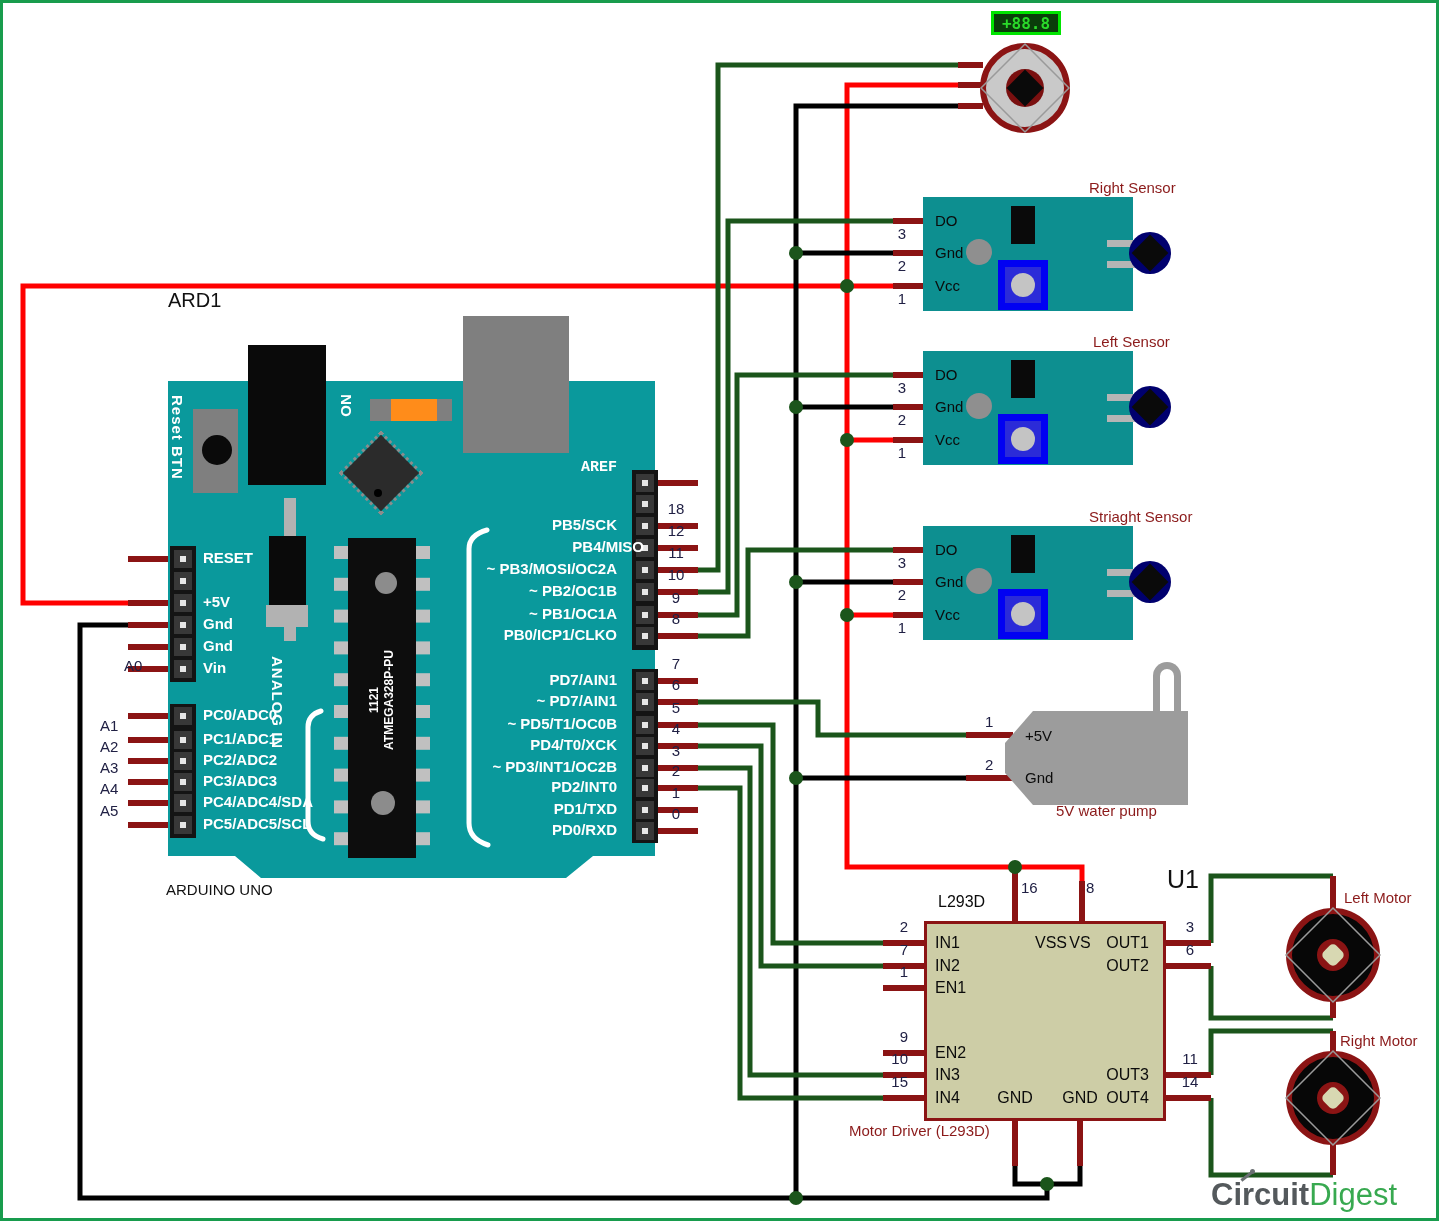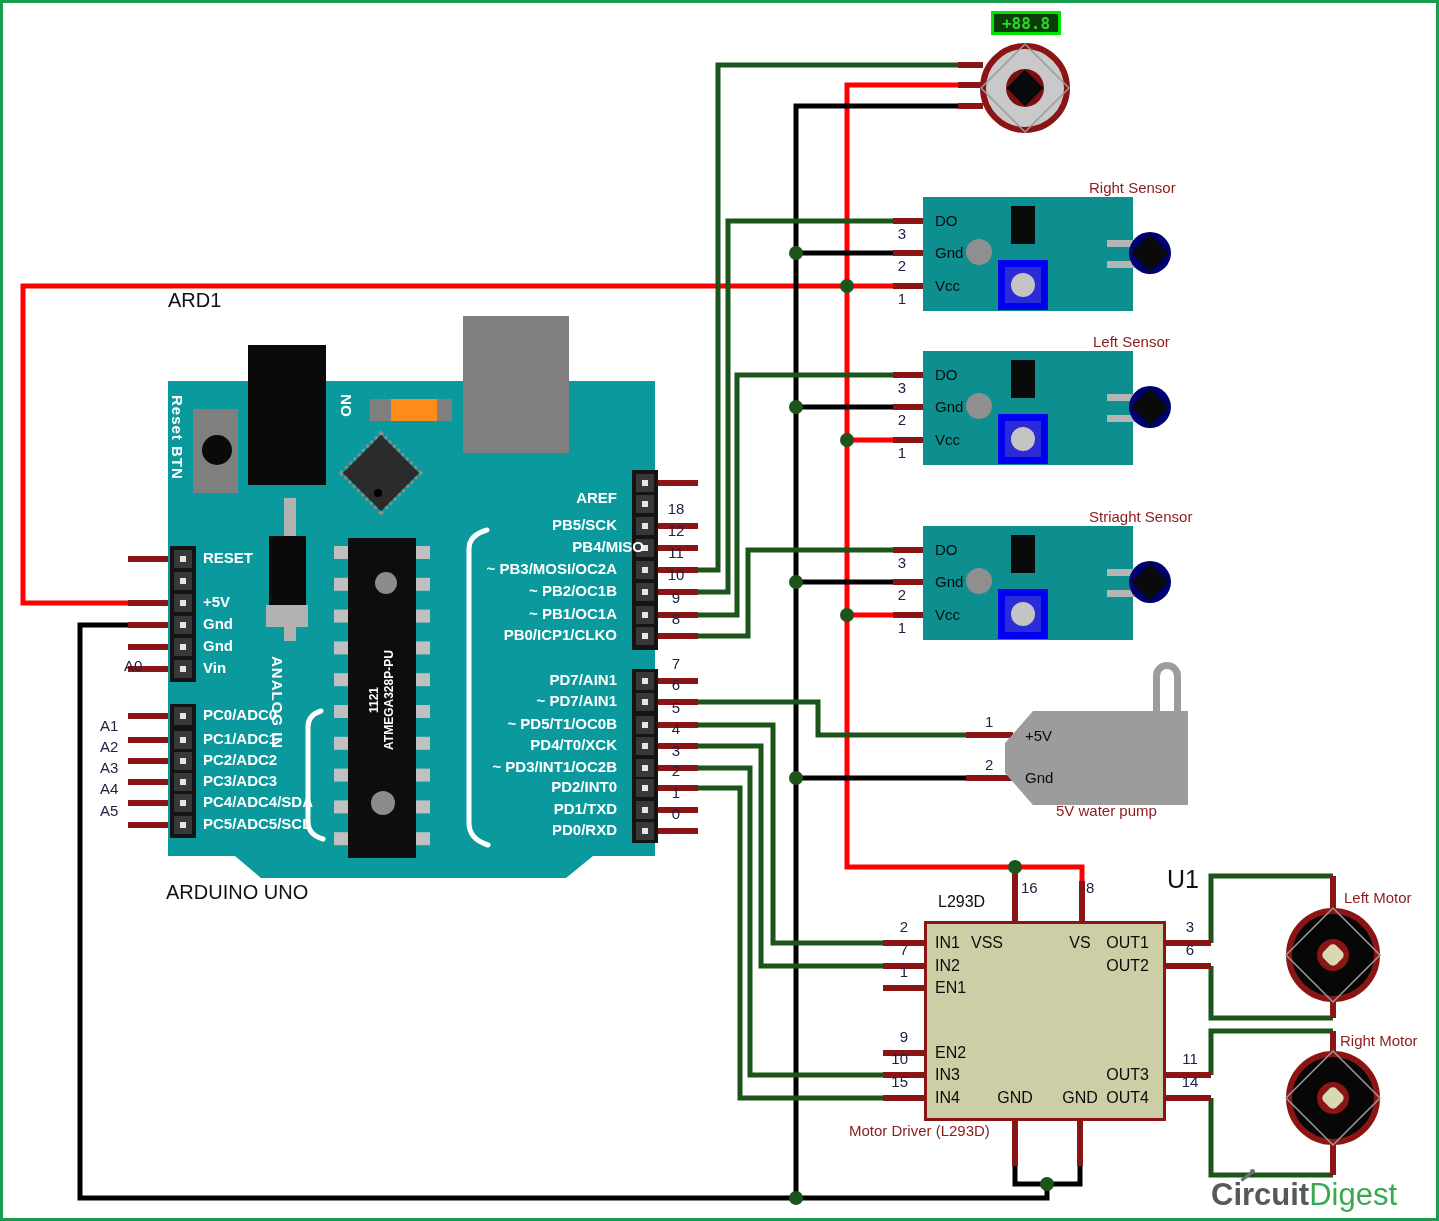--- a/index.html
+++ b/index.html
@@ -154,21 +154,21 @@
   <div class="abs" style="left:345px;top:535px;width:68px;height:320px;background:#0D0D0D;"></div>
   <div class="abs" style="left:219px;top:675px;width:320px;height:44px;transform:rotate(-90deg);display:flex;flex-direction:column;align-items:center;justify-content:center;color:#fff;font-weight:bold;font-size:12px;line-height:15px;">
     <span>1121</span>
     <span>ATMEGA328P-PU</span>
   </div>
   <div class="abs circle" style="left:372px;top:569px;width:22px;height:22px;background:#8C8C8C;"></div>
   <div class="abs circle" style="left:368px;top:788px;width:24px;height:24px;background:#8C8C8C;"></div>
 
   <div class="abs vtext" style="left:266px;top:653px;">ANALOG IN</div>
 
-  <div class="abs" style="left:163px;top:878px;font-size:20px;color:#111;">ARDUINO UNO</div>
+  <div class="abs" style="left:163px;top:878px;font-size:15px;color:#111;">ARDUINO UNO</div>
 
   <div class="abs redlbl" style="left:1086px;top:176px;">Right Sensor</div>
   <div class="abs redlbl" style="left:1090px;top:330px;">Left Sensor</div>
   <div class="abs redlbl" style="left:1086px;top:505px;">Striaght Sensor</div>
 
   <div class="abs" style="left:1150px;top:659px;width:28px;height:70px;border:7px solid #9C9C9C;border-bottom:none;border-radius:14px 14px 0 0;box-sizing:border-box;background:#fff;"></div>
   <div class="abs" style="left:1002px;top:708px;width:183px;height:94px;background:#9C9C9C;
               clip-path:polygon(28px 0px,183px 0px,183px 94px,28px 94px,0px 62px,0px 32px);"></div>
   <div class="abs blklbl" style="left:1022px;top:724px;">+5V</div>
   <div class="abs blklbl" style="left:1022px;top:766px;">Gnd</div>
@@ -278,21 +278,21 @@
     </div>
     <div class="abs pad" style="left: 633px; top: 776px;">
       <span></span>
     </div>
     <div class="abs pad" style="left: 633px; top: 798px;">
       <span></span>
     </div>
     <div class="abs pad" style="left: 633px; top: 819px;">
       <span></span>
     </div>
-    <div class="abs pinlbl" style="right: 819px; top: 486px;">AREF</div>
+    <div class="abs pinlbl" style="right: 819px; top: 456px; font-family: Liberation Mono, monospace;">AREF</div>
     <div class="abs pinlbl" style="right: 819px; top: 513px;">PB5/SCK</div>
     <div class="abs pinnum" style="left: 655px; top: 497px; width: 36px; text-align: center;">18</div>
     <div class="abs pinlbl" style="right: 792px; top: 535px;">PB4/MISO</div>
     <div class="abs pinnum" style="left: 655px; top: 519px; width: 36px; text-align: center;">12</div>
     <div class="abs pinlbl" style="right: 819px; top: 557px;">~ PB3/MOSI/OC2A</div>
     <div class="abs pinnum" style="left: 655px; top: 541px; width: 36px; text-align: center;">11</div>
     <div class="abs pinlbl" style="right: 819px; top: 579px;">~ PB2/OC1B</div>
     <div class="abs pinnum" style="left: 655px; top: 563px; width: 36px; text-align: center;">10</div>
     <div class="abs pinlbl" style="right: 819px; top: 602px;">~ PB1/OC1A</div>
     <div class="abs pinnum" style="left: 655px; top: 586px; width: 36px; text-align: center;">9</div>
@@ -392,21 +392,21 @@
     <div class="abs chiplbl" style="left: 932px; top: 1086px;">IN4</div>
     <div class="abs pinnum" style="left: 870px; top: 1070px; width: 35px; text-align: right;">15</div>
     <div class="abs chiplbl" style="right: 287px; top: 931px;">OUT1</div>
     <div class="abs pinnum" style="left: 1170px; top: 915px; width: 34px; text-align: center;">3</div>
     <div class="abs chiplbl" style="right: 287px; top: 954px;">OUT2</div>
     <div class="abs pinnum" style="left: 1170px; top: 938px; width: 34px; text-align: center;">6</div>
     <div class="abs chiplbl" style="right: 287px; top: 1063px;">OUT3</div>
     <div class="abs pinnum" style="left: 1170px; top: 1047px; width: 34px; text-align: center;">11</div>
     <div class="abs chiplbl" style="right: 287px; top: 1086px;">OUT4</div>
     <div class="abs pinnum" style="left: 1170px; top: 1070px; width: 34px; text-align: center;">14</div>
-    <div class="abs chiplbl" style="left: 956px; top: 931px; width: 56px; text-align: center;">VSS</div>
+    <div class="abs chiplbl" style="left: 1032px; top: 931px; width: 56px; text-align: left;">VSS</div>
     <div class="abs pinnum" style="left: 1018px; top: 876px;">16</div>
     <div class="abs chiplbl" style="left: 1049px; top: 931px; width: 56px; text-align: center;">VS</div>
     <div class="abs pinnum" style="left: 1083px; top: 876px;">8</div>
     <div class="abs chiplbl" style="left: 984px; top: 1086px; width: 56px; text-align: center;">GND</div>
     <div class="abs chiplbl" style="left: 1049px; top: 1086px; width: 56px; text-align: center;">GND</div>
     <div class="abs circle" style="left: 1283px; top: 905px; width: 94px; height: 94px; border: 6px solid rgb(139, 20, 20); box-sizing: border-box; background: rgb(7, 7, 7);"></div>
     <div class="abs circle" style="left: 1314px; top: 936px; width: 32px; height: 32px; background: rgb(139, 20, 20);"></div>
     <div class="abs " style="left: 1321px; top: 943px; width: 18px; height: 18px; background: rgb(216, 216, 178); transform: rotate(45deg); border-radius: 5px;"></div>
     <div class="abs circle" style="left: 1283px; top: 1048px; width: 94px; height: 94px; border: 6px solid rgb(139, 20, 20); box-sizing: border-box; background: rgb(7, 7, 7);"></div>
     <div class="abs circle" style="left: 1314px; top: 1079px; width: 32px; height: 32px; background: rgb(139, 20, 20);"></div>

